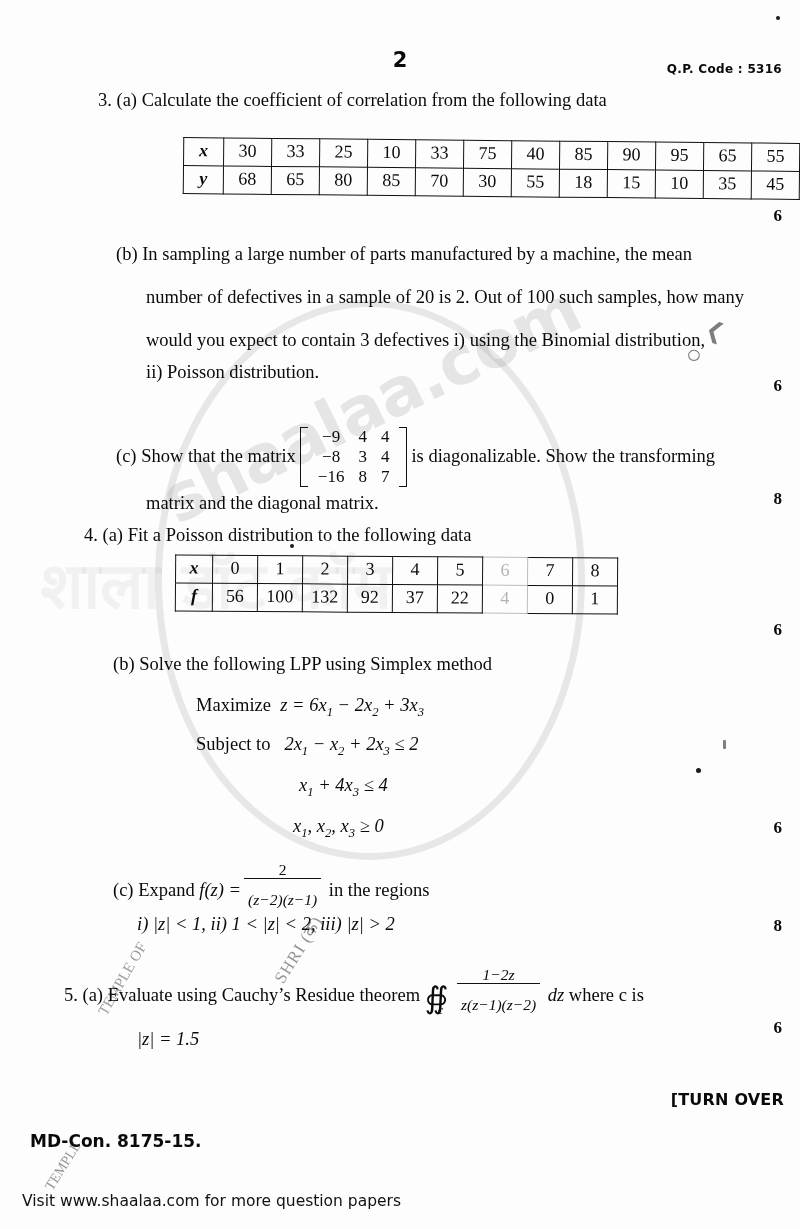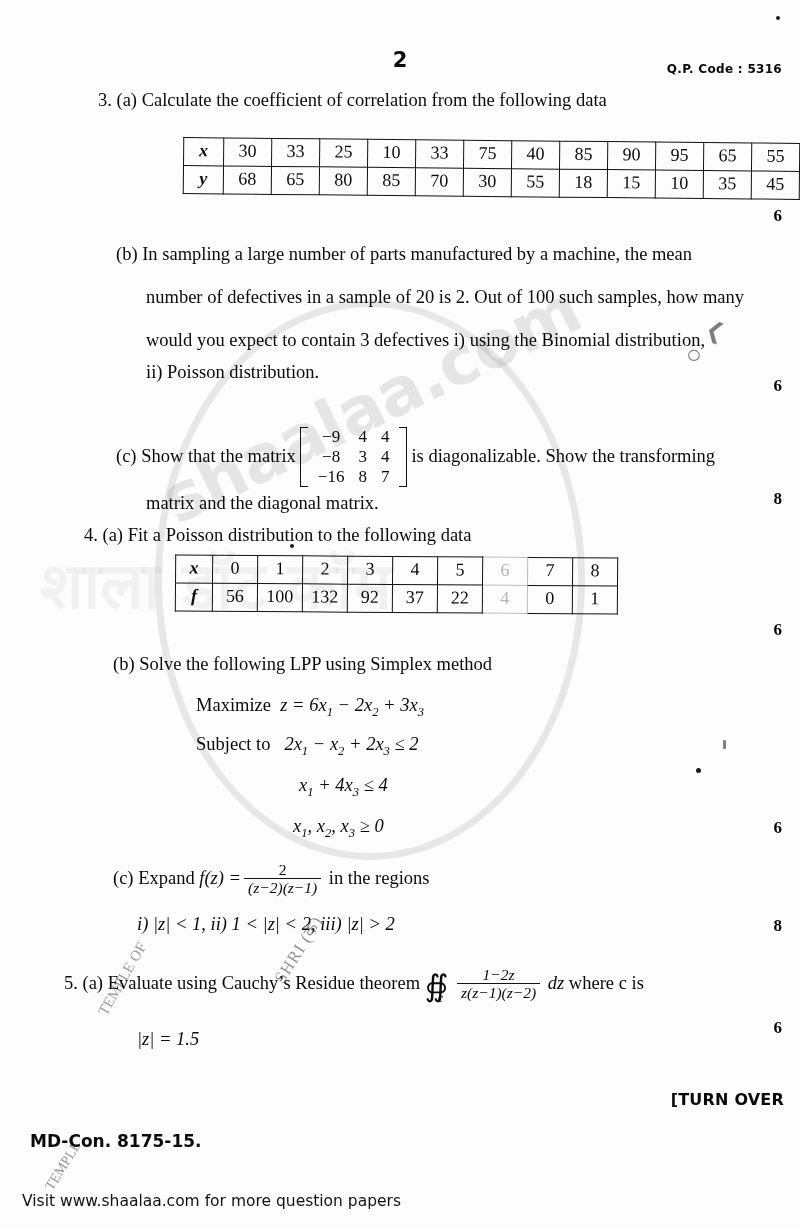--- a/index.html
+++ b/index.html
@@ -176,21 +176,21 @@
   .frac {
     display: inline-block;
     vertical-align: middle;
     text-align: center;
     line-height: 1.12;
     margin: 0 3px;
     position: relative;
     top: -1px;
   }
   .frac .num { display: block; font-size: 15.5px; padding: 0 4px; }
-  .frac .den { display: block; font-size: 15.5px; border-top: 1.6px solid #111; padding: 0 4px; }
+  .frac .den { display: block; font-size: 15.5px; border-top: 1.6px solid #111; padding: 12px 4px; }
   sub { font-size: 0.68em; }
 
   .matrix {
     display: inline-block;
     vertical-align: middle;
     position: relative;
     padding: 0 11px;
     margin: 0 4px;
     top: -1px;
   }

